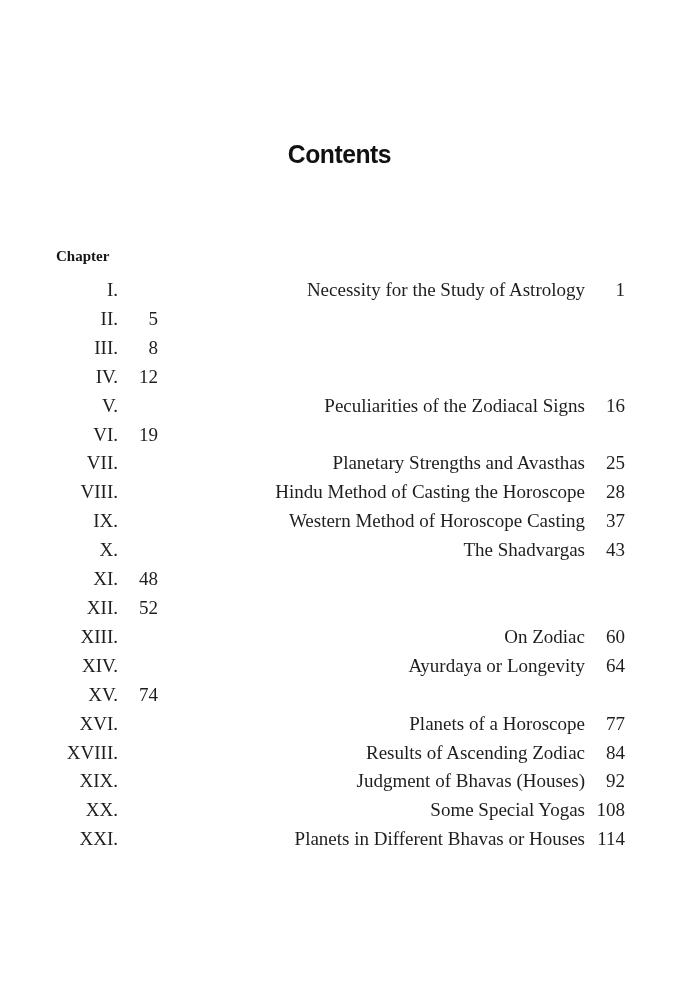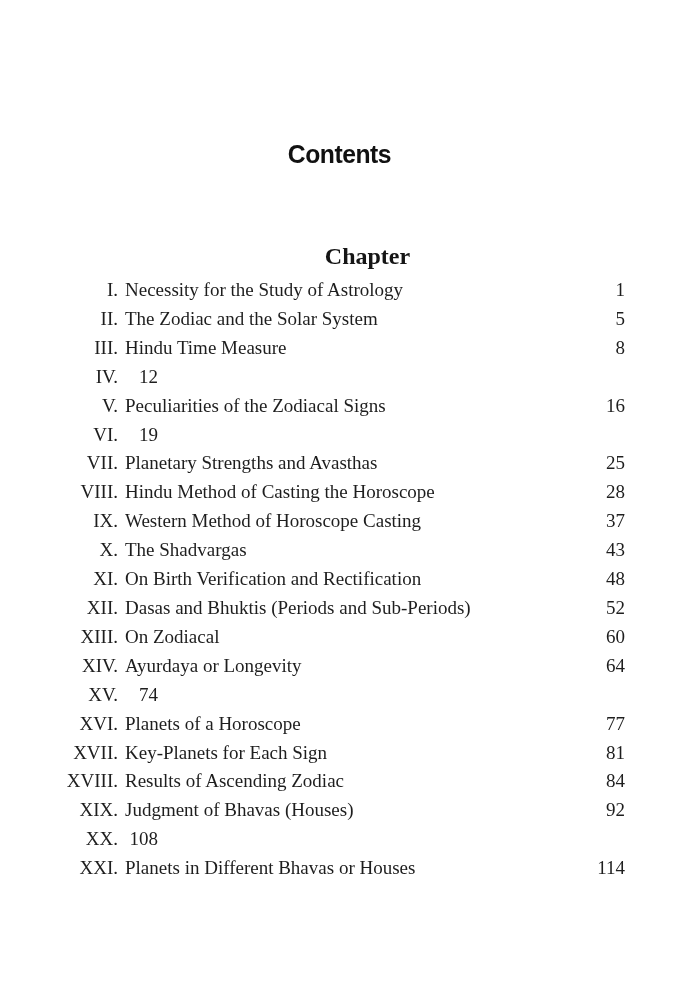--- a/index.html
+++ b/index.html
@@ -30,24 +30,23 @@
     line-height: 28px;
     color: #111111;
     letter-spacing: -0.5px;
     transform: scaleX(0.95);
     transform-origin: center;
   }
   .chapter-heading {
     margin: 76px 0 0 56px;
     font-family: "Liberation Serif", serif;
     font-weight: bold;
-    font-size: 24px;
+    font-size: 15px;
     line-height: 24px;
     color: #151515;
-    text-align: center;
   }
   .toc-rows {
     margin: 8px 0 0 55px;
     width: 570px;
   }
   .row {
     display: flex;
     align-items: baseline;
     line-height: 28.9px;
     font-size: 19px;
@@ -55,21 +54,21 @@
   }
   .row .num {
     width: 63px;
     text-align: right;
     flex: 0 0 auto;
     white-space: nowrap;
   }
   .row .t {
     flex: 1 1 auto;
     margin-left: 7px;
-    text-align: left;
+    text-align: right;
     white-space: nowrap;
     overflow: hidden;
   }
   .row .p {
     flex: 0 0 auto;
     min-width: 40px;
     text-align: right;
   }
 </style>
 </head>
@@ -82,27 +81,25 @@
 
   <div class="toc-rows" id="toc-rows">
   <div class="row">
     <span class="num">I.</span>
     <span class="t">Necessity for the Study of Astrology</span>
     <span class="p">1</span>
   </div>
 
   <div class="row">
     <span class="num">II.</span>
-    <span class="t">The Zodiac and the Solar System</span>
     <span class="p">5</span>
   </div>
 
   <div class="row">
     <span class="num">III.</span>
-    <span class="t">Hindu Time Measure</span>
     <span class="p">8</span>
   </div>
 
   <div class="row">
     <span class="num">IV.</span>
     <span class="p">12</span>
   </div>
 
   <div class="row">
     <span class="num">V.</span>
@@ -134,73 +131,67 @@
   </div>
 
   <div class="row">
     <span class="num">X.</span>
     <span class="t">The Shadvargas</span>
     <span class="p">43</span>
   </div>
 
   <div class="row">
     <span class="num">XI.</span>
-    <span class="t">On Birth Verification and Rectification</span>
     <span class="p">48</span>
   </div>
 
   <div class="row">
     <span class="num">XII.</span>
-    <span class="t">Dasas and Bhuktis (Periods and Sub-Periods)</span>
     <span class="p">52</span>
   </div>
 
   <div class="row">
     <span class="num">XIII.</span>
-    <span class="t">On Zodiacal</span>
+    <span class="t">On Zodiac</span>
     <span class="p">60</span>
   </div>
 
   <div class="row">
     <span class="num">XIV.</span>
     <span class="t">Ayurdaya or Longevity</span>
     <span class="p">64</span>
   </div>
 
   <div class="row">
     <span class="num">XV.</span>
     <span class="p">74</span>
   </div>
 
   <div class="row">
     <span class="num">XVI.</span>
     <span class="t">Planets of a Horoscope</span>
     <span class="p">77</span>
   </div>
 
-  <div class="row">
-    <span class="num">XVII.</span>
-    <span class="t">Key-Planets for Each Sign</span>
-    <span class="p">81</span>
-  </div>
 
   <div class="row">
     <span class="num">XVIII.</span>
     <span class="t">Results of Ascending Zodiac</span>
     <span class="p">84</span>
   </div>
 
   <div class="row">
     <span class="num">XIX.</span>
     <span class="t">Judgment of Bhavas (Houses)</span>
     <span class="p">92</span>
   </div>
 
   <div class="row">
     <span class="num">XX.</span>
+    <span class="t">Some Special Yogas</span>
     <span class="p">108</span>
   </div>
 
   <div class="row">
     <span class="num">XXI.</span>
     <span class="t">Planets in Different Bhavas or Houses</span>
     <span class="p">114</span>
   </div>
 
 </div>

